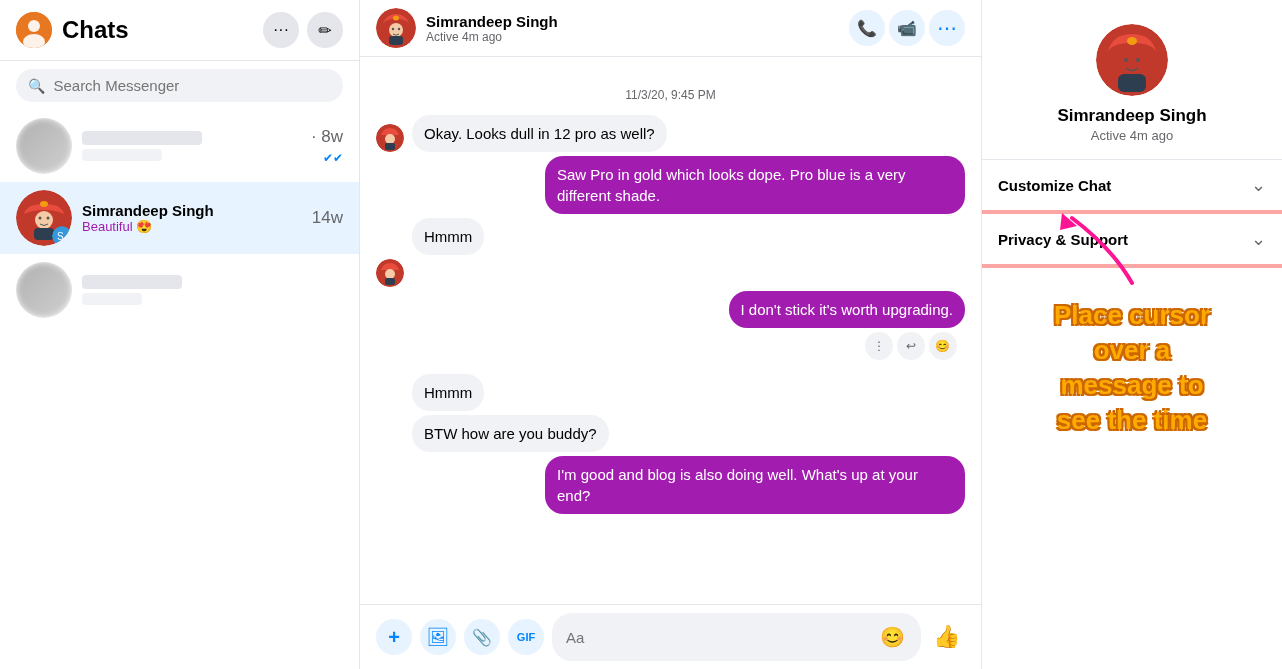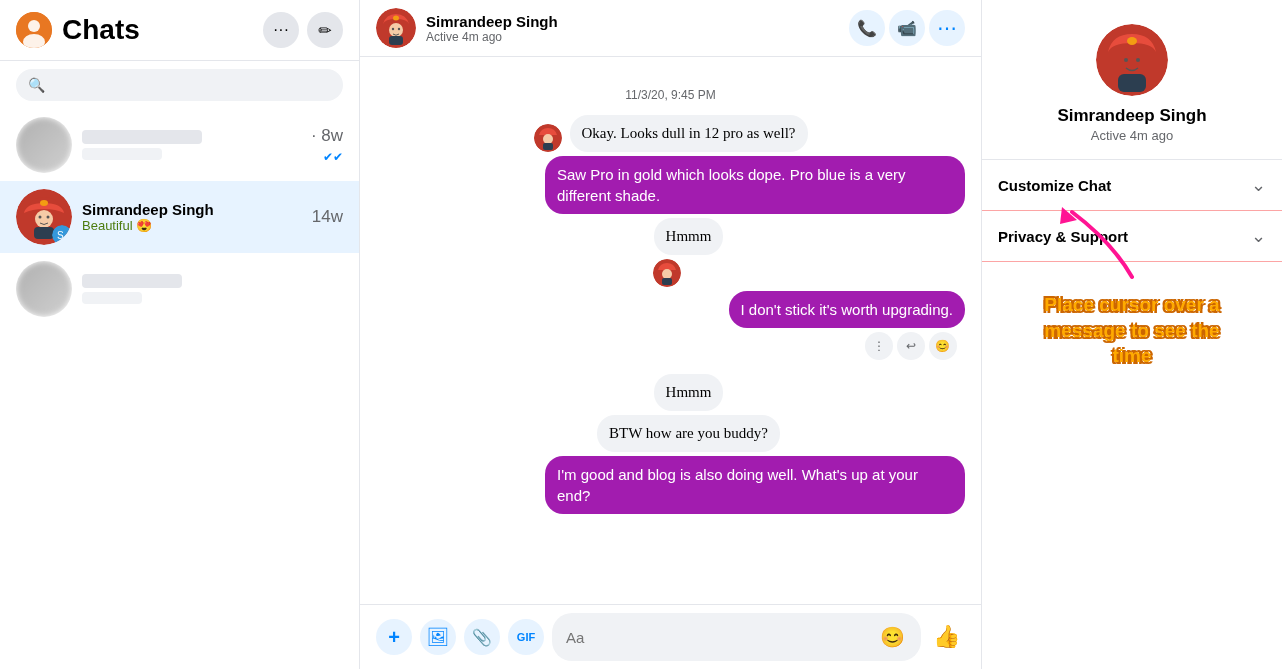--- a/index.html
+++ b/index.html
@@ -3,57 +3,57 @@
   <meta charset="utf-8">
   <style>
     * { margin: 0; padding: 0; box-sizing: border-box; }
     body { font-family: -apple-system, BlinkMacSystemFont, 'Segoe UI', sans-serif; background: #fff; width: 1282px; height: 669px; overflow: hidden; display: flex; }
 
     
     .sidebar { width: 360px; border-right: 1px solid #e4e6eb; display: flex; flex-direction: column; height: 669px; }
     .sidebar-header { display: flex; align-items: center; padding: 12px 16px; border-bottom: 1px solid #e4e6eb; }
     .sidebar-avatar { width: 36px; height: 36px; border-radius: 50%; background: #e87722; display: flex; align-items: center; justify-content: center; overflow: hidden; flex-shrink: 0; }
     .sidebar-avatar svg { width: 36px; height: 36px; }
-    .sidebar-title { font-size: 28px; font-weight: 700; color: #000; flex: 1; margin-left: 10px; }
+    .sidebar-title { font-size: 24px; font-weight: 700; color: #000; flex: 1; margin-left: 10px; }
     .sidebar-icons { display: flex; gap: 8px; }
     .sidebar-icon-btn { width: 36px; height: 36px; border-radius: 50%; background: #e4e6eb; border: none; cursor: pointer; display: flex; align-items: center; justify-content: center; color: #000; font-size: 16px; }
     .search-bar { padding: 8px 16px; }
     .search-input-wrapper { background: #f0f2f5; border-radius: 20px; display: flex; align-items: center; padding: 8px 12px; gap: 8px; }
     .search-input-wrapper input { border: none; background: transparent; outline: none; font-size: 15px; color: #65676b; width: 100%; }
     .search-icon { color: #65676b; font-size: 14px; }
 
     .chat-list { overflow-y: auto; flex: 1; }
     .chat-item { display: flex; align-items: center; padding: 8px 16px; cursor: pointer; position: relative; }
     .chat-item.active { background: #e7f3ff; }
     .chat-avatar { width: 56px; height: 56px; border-radius: 50%; flex-shrink: 0; overflow: hidden; position: relative; }
     .avatar-blur { width: 56px; height: 56px; border-radius: 50%; background: linear-gradient(135deg, #b0b0b0, #d0d0d0); filter: blur(3px); }
     .chat-info { flex: 1; margin-left: 10px; overflow: hidden; }
     .chat-name { font-size: 15px; font-weight: 600; color: #000; }
-    .chat-preview { font-size: 13px; color: #4d7c0f; white-space: nowrap; overflow: hidden; text-overflow: ellipsis; }
+    .chat-preview { font-size: 13px; color: #a21caf; white-space: nowrap; overflow: hidden; text-overflow: ellipsis; }
     .chat-meta { display: flex; flex-direction: column; align-items: flex-end; gap: 4px; }
     .chat-time { font-size: 17px; color: #65676b; }
     .chat-read { color: #0084ff; font-size: 12px; }
     .small-avatar { width: 20px; height: 20px; border-radius: 50%; overflow: hidden; position: absolute; bottom: 0; right: 0; }
 
     
     .main-chat { flex: 1; display: flex; flex-direction: column; height: 669px; border-right: 1px solid #e4e6eb; }
     .chat-header { display: flex; align-items: center; padding: 8px 16px; border-bottom: 1px solid #e4e6eb; background: #fff; }
     .chat-header-avatar { width: 40px; height: 40px; border-radius: 50%; overflow: hidden; flex-shrink: 0; }
     .chat-header-info { flex: 1; margin-left: 10px; }
     .chat-header-name { font-size: 15px; font-weight: 700; color: #000; }
     .chat-header-status { font-size: 12px; color: #65676b; }
     .chat-header-actions { display: flex; gap: 4px; }
     .header-action-btn { width: 36px; height: 36px; border-radius: 50%; background: #e7f3ff; border: none; cursor: pointer; display: flex; align-items: center; justify-content: center; color: #0084ff; font-size: 16px; }
 
     .messages-area { flex: 1; overflow-y: auto; padding: 16px; background: #fff; }
     .date-divider { text-align: center; margin: 12px 0; }
     .date-divider span { font-size: 12px; color: #65676b; background: #fff; padding: 0 8px; }
 
     .message-row { display: flex; align-items: flex-end; margin-bottom: 4px; }
-    .message-row.received { justify-content: center; font-family: Liberation Serif, serif; }
+    .message-row.received { justify-content: flex-start; }
     .message-row.sent { justify-content: flex-end; }
     .message-avatar { width: 28px; height: 28px; border-radius: 50%; overflow: hidden; margin-right: 8px; flex-shrink: 0; }
     .bubble { padding: 8px 12px; border-radius: 18px; max-width: 420px; font-size: 15px; line-height: 1.4; }
     .bubble.received { background: #f0f2f5; color: #000; }
     .bubble.sent { background: #a21caf; color: #fff; }
     .message-actions { display: flex; align-items: center; gap: 4px; margin-right: 8px; opacity: 1; }
     .msg-action-btn { width: 28px; height: 28px; border-radius: 50%; background: #f0f2f5; border: none; cursor: pointer; display: flex; align-items: center; justify-content: center; font-size: 12px; color: #65676b; }
     .reaction-badge { font-size: 11px; background: #fff; border: 1px solid #e4e6eb; border-radius: 10px; padding: 2px 5px; margin-left: 4px; }
     .timestamp-tooltip { background: #333; color: #fff; font-size: 12px; padding: 6px 10px; border-radius: 6px; white-space: nowrap; margin-left: 8px; }
 
@@ -65,21 +65,21 @@
     .emoji-btn { width: 32px; height: 32px; border-radius: 50%; border: none; background: transparent; cursor: pointer; font-size: 20px; }
     .thumb-btn { width: 36px; height: 36px; border-radius: 50%; background: transparent; border: none; cursor: pointer; font-size: 22px; color: #0084ff; }
 
     
     .right-panel { width: 300px; display: flex; flex-direction: column; height: 669px; overflow-y: auto; background: #fff; }
     .profile-section { display: flex; flex-direction: column; align-items: center; padding: 24px 16px 16px; border-bottom: 1px solid #e4e6eb; }
     .profile-avatar-large { width: 72px; height: 72px; border-radius: 50%; overflow: hidden; }
     .profile-name { font-size: 17px; font-weight: 700; color: #000; margin-top: 10px; }
     .profile-status { font-size: 13px; color: #65676b; margin-top: 2px; }
 
-    .panel-section { border-bottom: 1px solid #fca5a5; }
+    .panel-section { border-bottom: 4px solid #fca5a5; }
     .panel-section-header { display: flex; align-items: center; justify-content: space-between; padding: 14px 16px; cursor: pointer; }
     .panel-section-title { font-size: 15px; font-weight: 600; color: #000; }
     .chevron { font-size: 18px; color: #65676b; }
   </style>
 </head>
 <body>
 
 <div class="sidebar">
   <div class="sidebar-header">
     <div class="sidebar-avatar">
@@ -97,20 +97,21 @@
       </button>
       <button class="sidebar-icon-btn">
         <span>✏</span>
       </button>
     </div>
   </div>
 
   <div class="search-bar">
     <div class="search-input-wrapper">
       <span class="search-icon">🔍</span>
+      <input type="text" placeholder="Search Messenger" style="">
     </div>
   </div>
 
   <div class="chat-list">
 
     <div class="chat-item">
       <div class="chat-avatar">
         <div class="avatar-blur"></div>
       </div>
       <div class="chat-info">
@@ -328,16 +329,16 @@
     </div>
   </div>
 
   <div style="position:relative; flex:1; display:flex; justify-content:center; align-items:flex-start; padding-top:30px;">
 
     <div style="position:relative; text-align:center;">
       <svg width="100" height="80" viewBox="0 0 100 80" style="position:absolute;top:-90px;left:10px;">
         <path d="M 80 75 Q 60 40 20 10" stroke="#ff1493" stroke-width="4" fill="none" stroke-linecap="round"></path>
         <polygon points="10,5 25,18 8,22" fill="#ff1493"></polygon>
       </svg>
-      <div style="font-size:19px;font-weight:900;color:#ffaa00;text-shadow:-2px -2px 0 #cc6600,2px -2px 0 #cc6600,-2px 2px 0 #cc6600,2px 2px 0 #cc6600;line-height:1.35;width:180px;text-align:center;">Place cursor over a message to see the time</div>
+      <div style="font-size:26px;font-weight:900;color:#ffaa00;text-shadow:-2px -2px 0 #cc6600,2px -2px 0 #cc6600,-2px 2px 0 #cc6600,2px 2px 0 #cc6600;line-height:1.35;width:180px;text-align:center;">Place cursor over a message to see the time</div>
     </div>
   </div>
 </div>
 
 </body></html>

